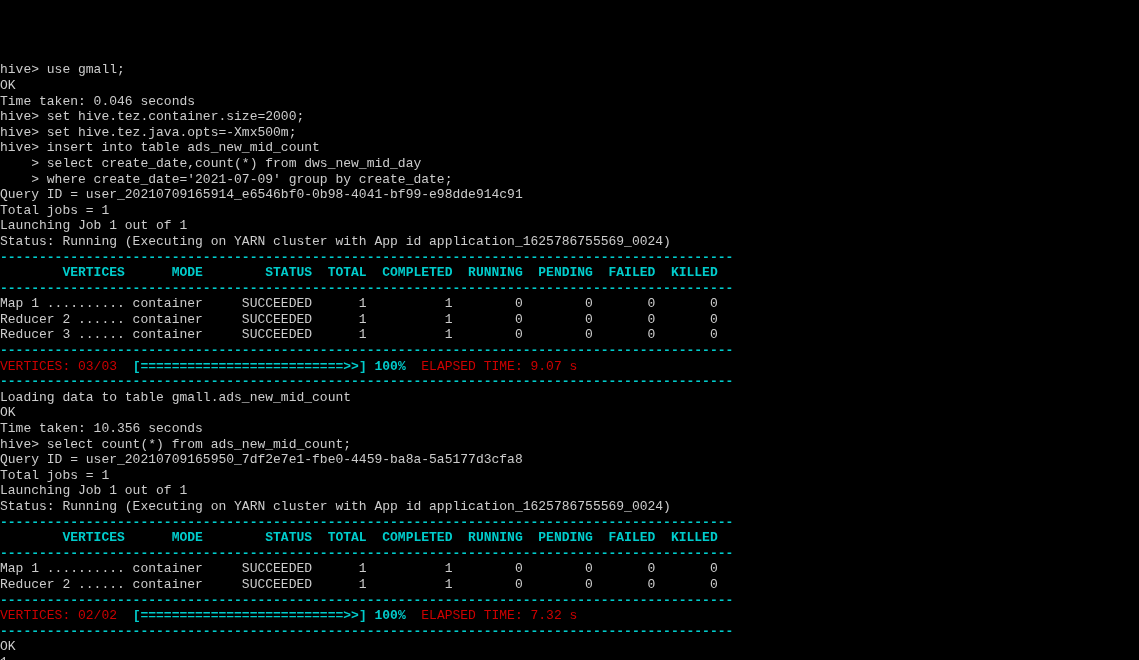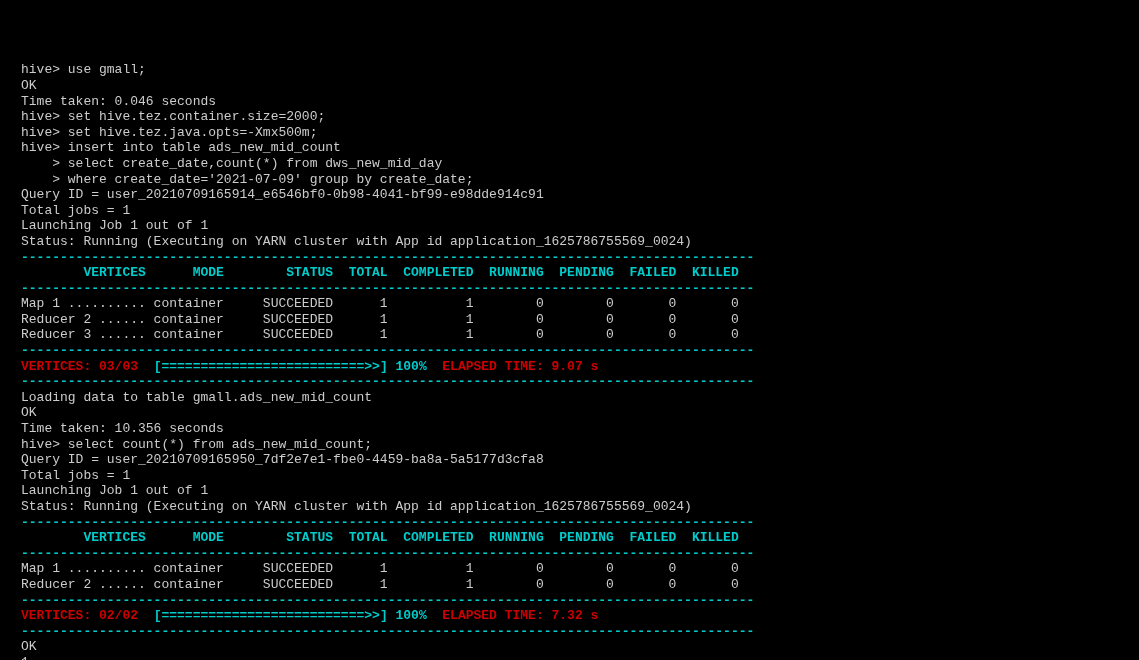--- a/index.html
+++ b/index.html
@@ -18,25 +18,24 @@
       overflow-x: auto;
       width: 1139px;
       height: 660px;
     }
     .cyan {
       color: #00cccc;
       font-weight: bold;
     }
     .red {
       color: #cc0000;
-      font-weight: bold;
+      font-weight: normal;
     }
     .line {
       display: block;
-      padding-left: 21px;
     }
   </style>
 </head>
 <body>
 
 
 
 <div id="terminal"><span class="line">hive&gt; use gmall;</span><span class="line">OK</span><span class="line">Time taken: 0.046 seconds</span><span class="line">hive&gt; set hive.tez.container.size=2000;</span><span class="line">hive&gt; set hive.tez.java.opts=-Xmx500m;</span><span class="line">hive&gt; insert into table ads_new_mid_count</span><span class="line">    &gt; select create_date,count(*) from dws_new_mid_day</span><span class="line">    &gt; where create_date='2021-07-09' group by create_date;</span><span class="line">Query ID = user_20210709165914_e6546bf0-0b98-4041-bf99-e98dde914c91</span><span class="line">Total jobs = 1</span><span class="line">Launching Job 1 out of 1</span><span class="line">Status: Running (Executing on YARN cluster with App id application_1625786755569_0024)</span><span class="line"></span><span class="line"><span class="cyan">----------------------------------------------------------------------------------------------</span></span><span class="line"><span class="cyan">        VERTICES      MODE        STATUS  TOTAL  COMPLETED  RUNNING  PENDING  FAILED  KILLED</span></span><span class="line"><span class="cyan">----------------------------------------------------------------------------------------------</span></span><span class="line">Map 1 .......... container     SUCCEEDED      1          1        0        0       0       0</span><span class="line">Reducer 2 ...... container     SUCCEEDED      1          1        0        0       0       0</span><span class="line">Reducer 3 ...... container     SUCCEEDED      1          1        0        0       0       0</span><span class="line"><span class="cyan">----------------------------------------------------------------------------------------------</span></span><span class="line"><span class="red">VERTICES: 03/03</span>  <span class="cyan">[==========================&gt;&gt;] 100%</span>  <span class="red">ELAPSED TIME: 9.07 s   </span></span><span class="line"><span class="cyan">----------------------------------------------------------------------------------------------</span></span><span class="line">Loading data to table gmall.ads_new_mid_count</span><span class="line">OK</span><span class="line">Time taken: 10.356 seconds</span><span class="line">hive&gt; select count(*) from ads_new_mid_count;</span><span class="line">Query ID = user_20210709165950_7df2e7e1-fbe0-4459-ba8a-5a5177d3cfa8</span><span class="line">Total jobs = 1</span><span class="line">Launching Job 1 out of 1</span><span class="line">Status: Running (Executing on YARN cluster with App id application_1625786755569_0024)</span><span class="line"></span><span class="line"><span class="cyan">----------------------------------------------------------------------------------------------</span></span><span class="line"><span class="cyan">        VERTICES      MODE        STATUS  TOTAL  COMPLETED  RUNNING  PENDING  FAILED  KILLED</span></span><span class="line"><span class="cyan">----------------------------------------------------------------------------------------------</span></span><span class="line">Map 1 .......... container     SUCCEEDED      1          1        0        0       0       0</span><span class="line">Reducer 2 ...... container     SUCCEEDED      1          1        0        0       0       0</span><span class="line"><span class="cyan">----------------------------------------------------------------------------------------------</span></span><span class="line"><span class="red">VERTICES: 02/02</span>  <span class="cyan">[==========================&gt;&gt;] 100%</span>  <span class="red">ELAPSED TIME: 7.32 s   </span></span><span class="line"><span class="cyan">----------------------------------------------------------------------------------------------</span></span><span class="line"></span><span class="line">OK</span><span class="line">1</span></div>
 
 

